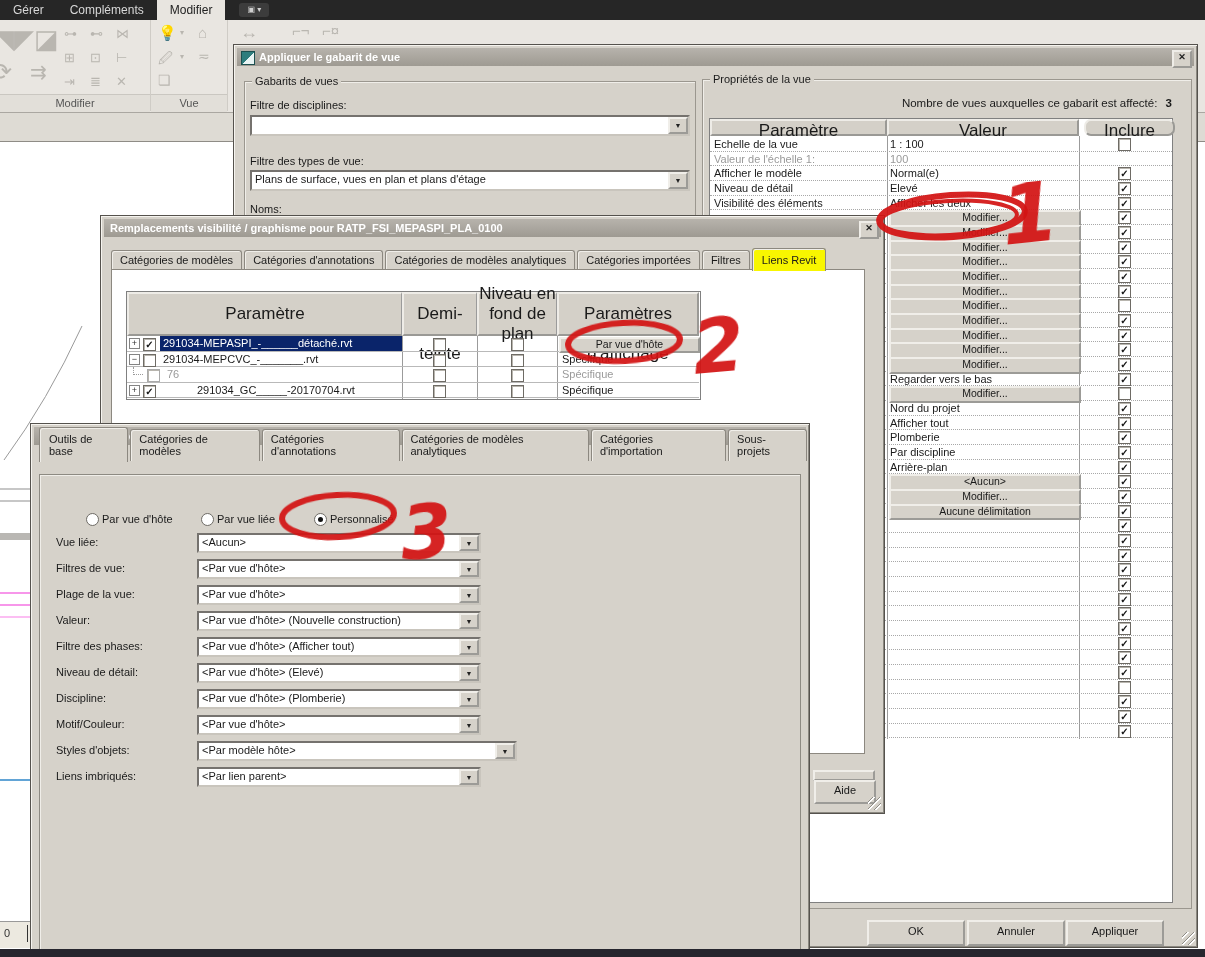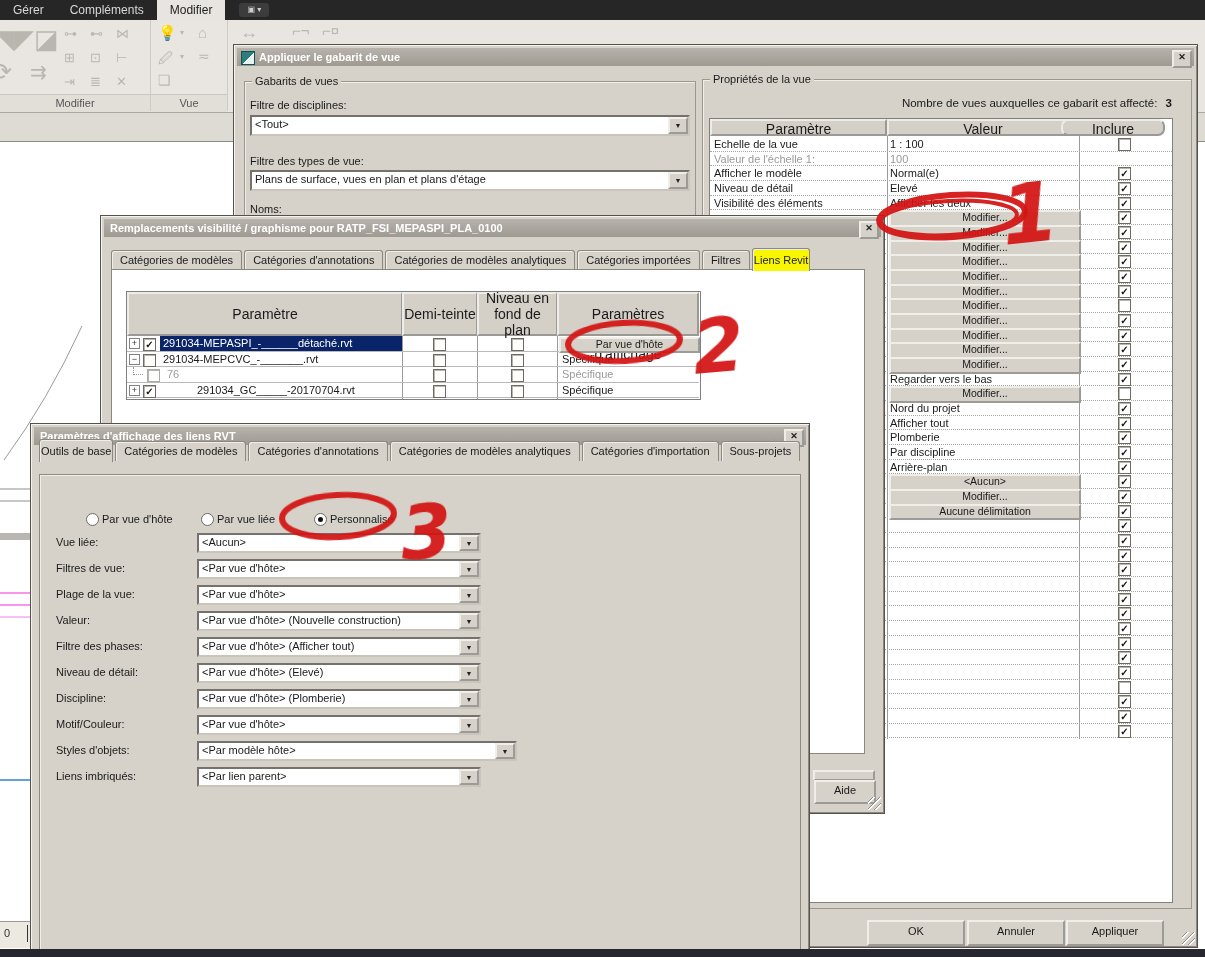--- a/index.html
+++ b/index.html
@@ -34,30 +34,30 @@
   .combo .val{position:absolute;left:3px;top:1px;right:18px;white-space:nowrap;overflow:hidden;}
   .carrow{position:absolute;top:0;right:0;bottom:0;width:16px;background:#d6d2ca;border:2px outset #f0eee9;
           font-size:7px;text-align:center;color:#222;line-height:13px;}
   .chk{position:absolute;width:11px;height:11px;background:#fff;border:1px solid #6e6b65;
        box-shadow:inset 1px 1px 0 #b8b5ae;font-size:10px;font-weight:bold;line-height:11px;text-align:center;color:#111;}
   .radio{position:absolute;width:11px;height:11px;border:1px solid #6e6b65;border-radius:50%;background:#fff;}
   .radio.sel::after{content:"";position:absolute;left:3px;top:3px;width:5px;height:5px;border-radius:50%;background:#111;}
   .tabrow{position:absolute;display:flex;align-items:flex-end;}
   .tab{background:#d6d2ca;border:1px solid #8c8880;border-bottom:none;border-radius:3px 3px 0 0;
        padding:3px 8px 4px;margin-right:2px;font-size:11px;box-shadow:inset 1px 1px 0 #f0eee9;}
-  .tab.active{position:relative;z-index:2;padding:5px 1px 5px;margin-bottom:-1px;}
+  .tab.active{position:relative;z-index:2;padding:5px 9px 5px;margin-bottom:-1px;}
   .tab.hl{background:#f8f600;}
   .grip{position:absolute;width:13px;height:13px;
         background:repeating-linear-gradient(135deg,transparent 0 3px,#8f8c85 3px 4px,#fff 4px 5px);}
   .t1row{position:absolute;left:0;right:0;border-bottom:1px dotted #a8a8a8;}
   .t1p{position:absolute;left:4px;top:1px;white-space:nowrap;}
   .t1v{position:absolute;left:180px;top:1px;white-space:nowrap;}
   .gray{color:#9a9a9a;}
   .hdr{position:absolute;background:#d4d0c8;border:2px outset #eeece7;box-sizing:border-box;
-       text-align:center;font-size:14px;}
+       text-align:center;font-size:17px;}
   .t2row{position:absolute;border-bottom:1px solid #b9b9b9;}
   .vline{position:absolute;width:1px;background:#9b9b9b;}
   .ebox{position:absolute;width:9px;height:9px;background:#fff;border:1px solid #848484;
         font-size:9px;line-height:8px;text-align:center;color:#333;}
   .navy{background:#0a246a;color:#fff;}
   .annsvg{position:absolute;left:0;top:0;z-index:40;pointer-events:none;}
   .bstrip{position:absolute;left:0;top:949px;width:1205px;height:8px;background:#26262e;z-index:50;}
 </style>
 </head>
 <body>
@@ -124,42 +124,41 @@
     <div class="tbar" style="padding-left:22px;">
       <span style="position:absolute;left:4px;top:3px;width:12px;height:12px;background:linear-gradient(135deg,#2e7d7d 50%,#e8f4f4 50%);border:1px solid #1c4f4f;"></span>
       <span>Appliquer le gabarit de vue</span>
       <span class="xbtn" style="right:2px;">✕</span>
     </div>
 
     <div class="gbox" style="left:10px;top:36px;width:450px;height:858px;"></div>
     <span class="glabel" style="left:18px;top:30px;">Gabarits de vues</span>
     <span style="position:absolute;left:16px;top:54px;">Filtre de disciplines:</span>
     <div class="combo" style="left:16px;top:70px;width:436px;height:17px;">
-      <span class="val">&lt;Tout&gt;</span>
       <span class="carrow">▼</span>
     </div>
     <span style="position:absolute;left:16px;top:110px;">Filtre des types de vue:</span>
     <div class="combo" style="left:16px;top:125px;width:436px;height:17px;">
       <span class="val">Plans de surface, vues en plan et plans d'étage</span>
       <span class="carrow">▼</span>
     </div>
     <span style="position:absolute;left:16px;top:158px;">Noms:</span>
     <div style="position:absolute;left:16px;top:172px;width:436px;height:716px;background:#fff;border:1px solid #7a766e;"></div>
 
     <div class="gbox" style="left:468px;top:34px;width:488px;height:828px;"></div>
     <span class="glabel" style="left:476px;top:28px;">Propriétés de la vue</span>
     <div style="position:absolute;left:478px;top:52px;width:460px;text-align:right;font-size:11.5px;">
       <span>Nombre de vues auxquelles ce gabarit est affecté:</span>
       <b style="margin-left:5px;">3</b>
     </div>
 
     <div id="t1" style="position:absolute;left:475px;top:73px;width:462px;height:783px;background:#fff;border:1px solid #808080;">
       <div class="hdr" style="left:0;top:0;width:177px;height:17px;">Paramètre</div>
       <div class="hdr" style="left:177px;top:0;width:192px;height:17px;">Valeur</div>
-      <div class="hdr" style="left:351px;top:0;width:104px;height:17px;border-radius:7px;">Inclure</div>
+      <div class="hdr" style="left:374px;top:0;width:91px;height:17px;border-radius:7px;">Inclure</div>
       <div class="vline" style="left:177px;top:17px;height:603px;"></div>
       <div class="vline" style="left:369px;top:17px;height:603px;"></div>
       <div id="t1rows">
           <div class="t1row" style="top: 18px; height: 13.7px; font-size: 11px;">
             <div class="t1p" style="">Echelle de la vue</div>
             <div class="t1v" style="">1 : 100</div>
             <div class="chk" style="left: 408px; top: 1px;"></div>
           </div>
           <div class="t1row" style="top: 32.67px; height: 13.7px; font-size: 11px;">
             <div class="t1p gray" style="">Valeur de l'échelle    1:</div>

